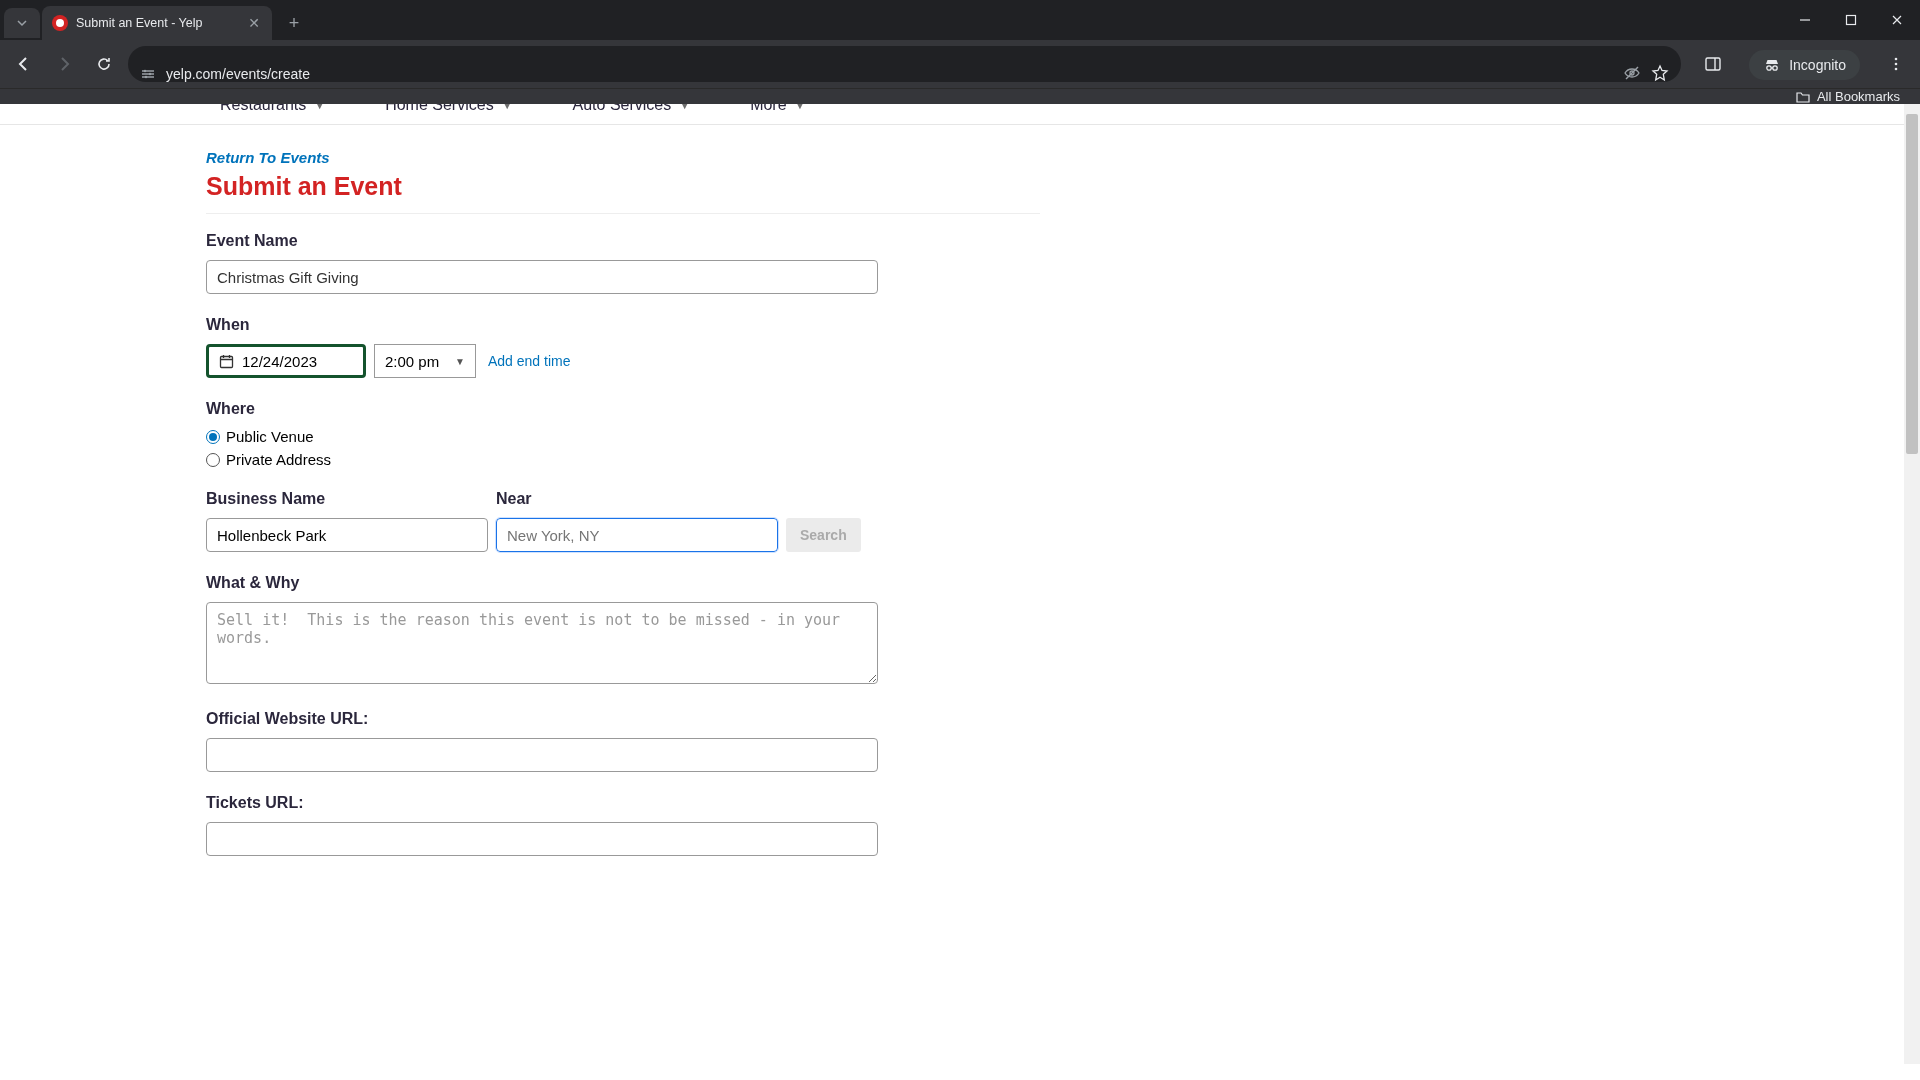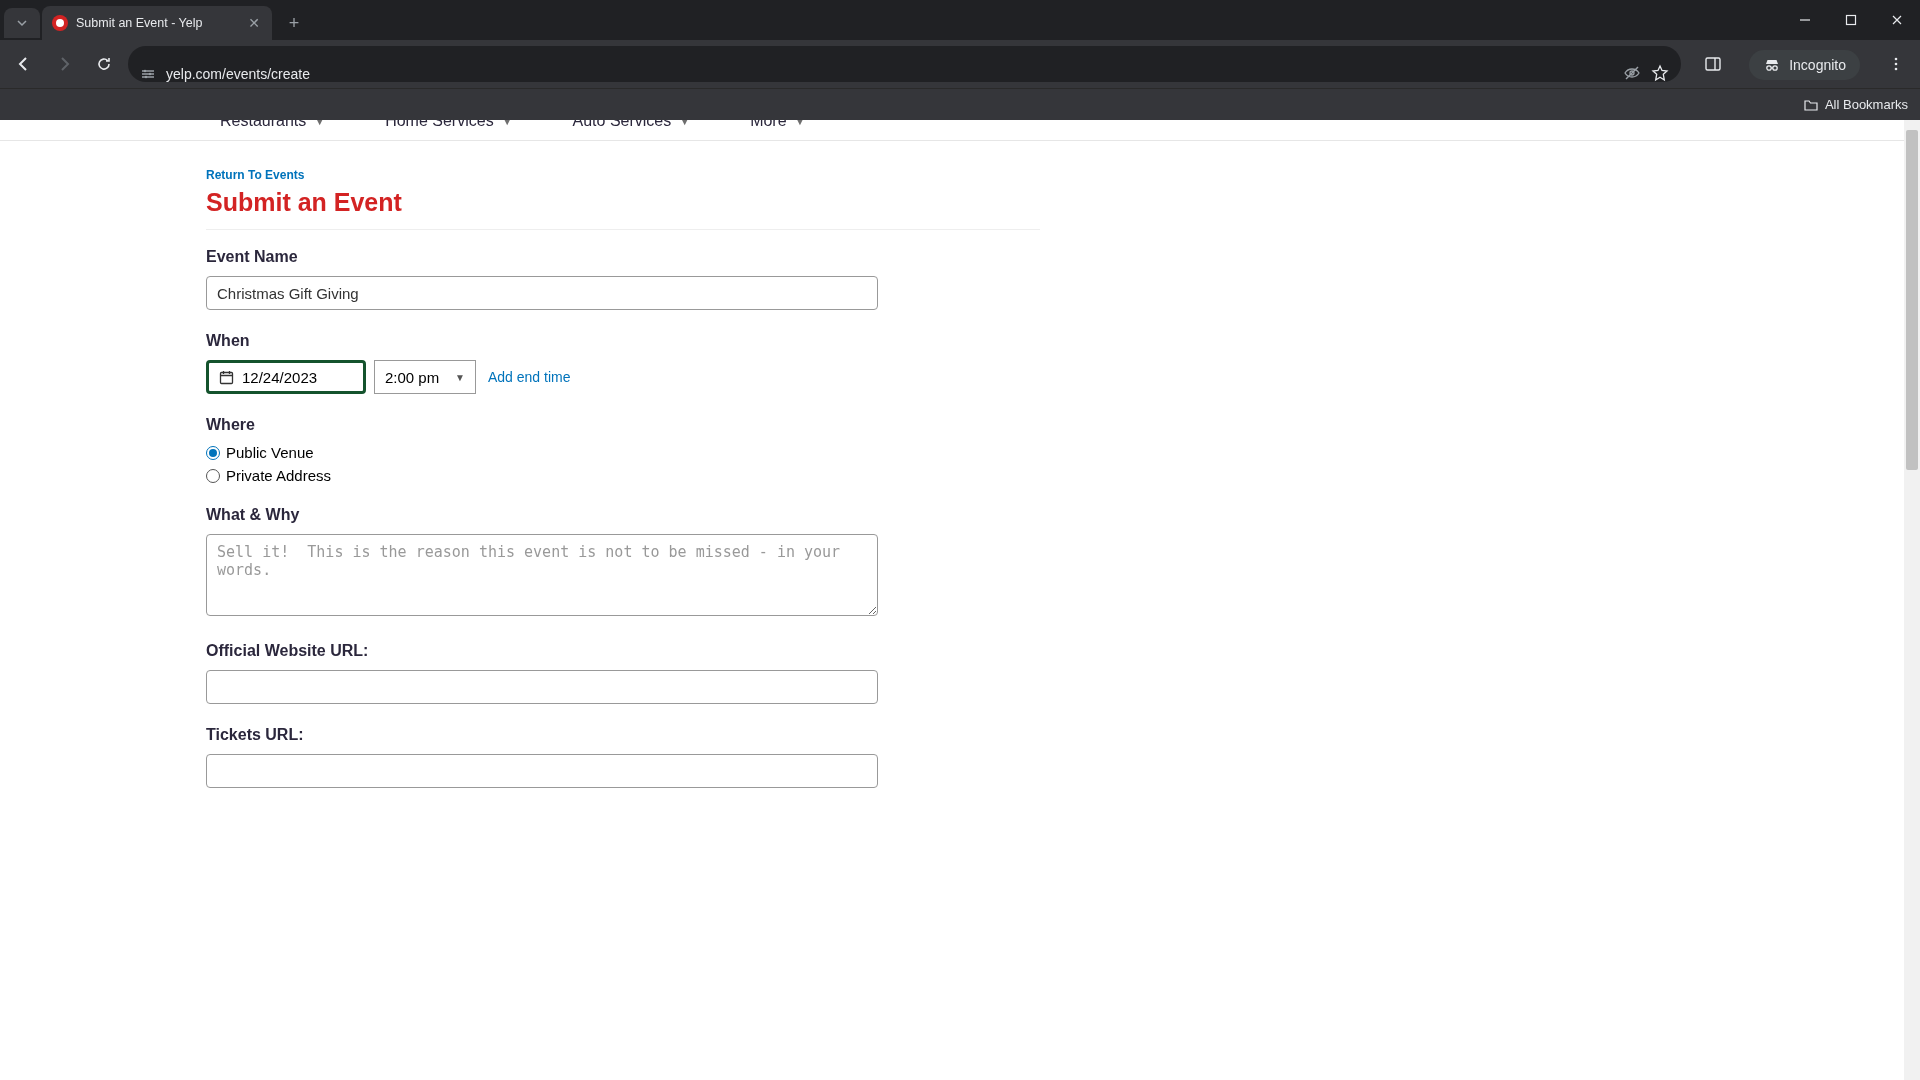--- a/index.html
+++ b/index.html
@@ -21,33 +21,33 @@
 .toolbar { display: flex; align-items: center; height: 48px; background: #35363a; padding: 0 8px; gap: 8px; }
 .nav-btn { width: 32px; height: 32px; border-radius: 50%; display: flex; align-items: center; justify-content: center; cursor: pointer; color: #9aa0a6; }
 .nav-btn.enabled { color: #e8eaed; }
 .url-bar { flex: 1; height: 36px; background: #202124; border-radius: 18px; display: flex; align-items: flex-end; padding: 0 12px; gap: 10px; }
 .url-icon { color: #9aa0a6; display: flex; align-items: center; }
 .url-text { color: #e8eaed; font-size: 14px; flex: 1; }
 .toolbar-right { display: flex; align-items: flex-end; gap: 20px; margin-left: 8px; }
 .toolbar-icon { width: 32px; height: 32px; border-radius: 50%; display: flex; align-items: center; justify-content: center; cursor: pointer; color: #e8eaed; }
 .incognito-badge { display: flex; align-items: center; gap: 8px; background: #3c4043; border-radius: 18px; padding: 6px 14px; color: #e8eaed; font-size: 14px; }
 
-.bookmarks-bar { display: flex; align-items: center; justify-content: flex-end; height: 32px; background: #35363a; border-top: 1px solid #2a2a2a; padding: 0 12px; }
+.bookmarks-bar { display: flex; align-items: center; justify-content: flex-end; height: 16px; background: #35363a; border-top: 1px solid #2a2a2a; padding: 0 20px; }
 .bookmarks-link { display: flex; align-items: center; gap: 6px; font-size: 13px; color: #e8eaed; cursor: pointer; }
 
 
 .viewport { height: calc(1080px - 40px - 48px - 32px); overflow: hidden; position: relative; background: #fff; }
 .page-wrap { position: relative; }
 
 .top-nav { display: flex; gap: 60px; padding: 0 0 10px 220px; border-bottom: 1px solid #e6e6e6; margin-top: -8px; }
 .top-nav-item { display: flex; align-items: center; gap: 8px; font-size: 16px; color: #2b273c; cursor: pointer; }
 .top-nav-item .chev { color: #6e6e6e; font-size: 11px; }
 
 .content { padding: 24px 0 0 206px; max-width: 1240px; }
-.return-link { color: #0073bb; font-weight: 700; font-size: 12px; cursor: pointer; display: inline-block; margin-bottom: 6px; }
+.return-link { color: #0073bb; font-weight: 700; font-size: 15px; cursor: pointer; display: inline-block; margin-bottom: 6px; font-style: italic; }
 .page-title { color: #d32323; font-size: 25px; font-weight: 800; margin-bottom: 12px; }
 .divider { border-top: 1px solid #eee; margin-bottom: 18px; margin-right: 200px; }
 
 .field-label { font-weight: 700; font-size: 16px; color: #2b273c; margin-bottom: 10px; }
 .field-group { margin-bottom: 22px; }
 .text-input { width: 672px; height: 34px; border: 1px solid #999; border-radius: 4px; padding: 0 10px; font-size: 15px; color: #333; }
 .text-input::placeholder, .textarea::placeholder { color: #999; }
 
 .when-row { display: flex; align-items: center; gap: 8px; }
 .date-input { width: 160px; height: 34px; border: 3px solid #14532d; border-radius: 4px; padding: 0 10px; display: flex; align-items: center; gap: 8px; font-size: 15px; }
@@ -240,20 +240,31 @@
         <label class="radio-row">
           <span class="radio checked"></span>
           <span>Public Venue</span>
         </label>
         <label class="radio-row">
           <span class="radio"></span>
           <span>Private Address</span>
         </label>
       </div>
 
+      <div class="field-group biz-row">
+        <div class="biz-col">
+          <div class="field-label">Business Name</div>
+          <input class="biz-input" value="Hollenbeck Park" style="">
+        </div>
+        <div class="biz-col">
+          <div class="field-label">Near</div>
+          <input class="near-input" placeholder="New York, NY" style="">
+        </div>
+        <button class="search-btn">Search</button>
+      </div>
 
       <div class="field-group">
         <div class="field-label">What &amp; Why</div>
         <textarea class="textarea" placeholder="Sell it!  This is the reason this event is not to be missed - in your words." style=""></textarea>
       </div>
 
       <div class="field-group">
         <div class="field-label">Official Website URL:</div>
         <input class="text-input" style="">
       </div>

